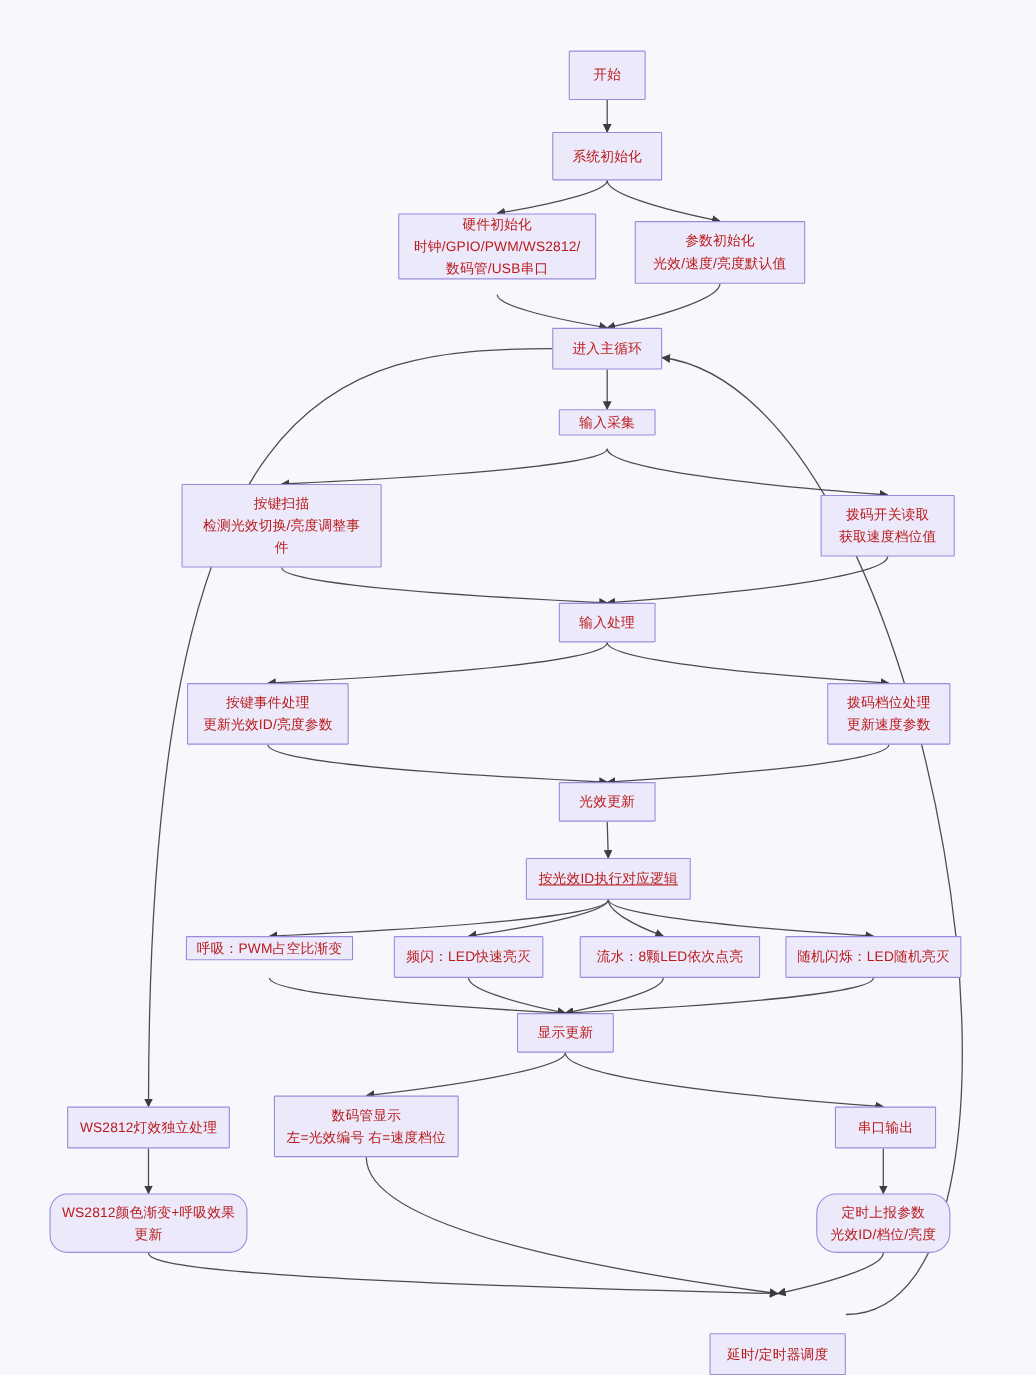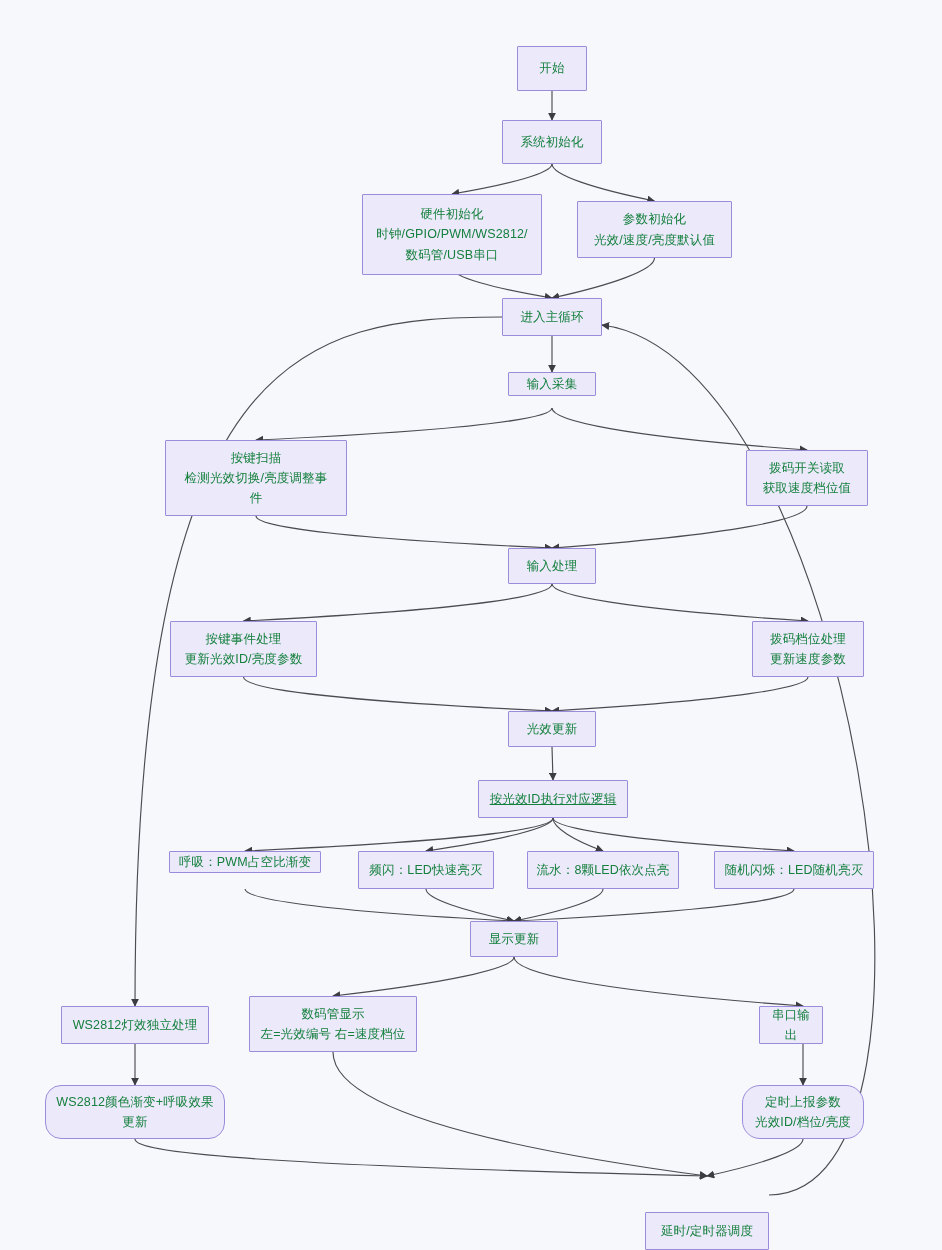--- a/index.html
+++ b/index.html
@@ -34,21 +34,21 @@
   .node {
     position: absolute;
     box-sizing: border-box;
     background: #ece9fb;
     border: 1px solid #9a8cdb;
     border-radius: 1px;
     display: flex;
     align-items: center;
     justify-content: center;
     text-align: center;
-    color: #15803d;
+    color: #b91c1c;
     font-size: 12.5px;
     line-height: 1.62;
     letter-spacing: 0.15px;
     padding: 4px 7px;
     white-space: pre-line;
   }
 </style>
 </head>
 <body>
 
@@ -90,47 +90,47 @@
         <path d="M 803 1044 L 803 1085" class="edge-path" marker-end="url(#arrow)"></path>
         <path d="M 135 1139 C 135 1150.1, 205 1163.975, 707 1176" class="edge-path" marker-end="url(#arrow)"></path>
         <path d="M 333 1052 C 333 1089.2, 403 1135.7, 707 1176" class="edge-path" marker-end="url(#arrow)"></path>
         <path d="M 803 1139 C 803 1150.1, 762.68 1163.975, 707 1176" class="edge-path" marker-end="url(#arrow)"></path>
         <path d="M 769 1195 C 979 1195, 852 357, 602 325" class="edge-path" marker-end="url(#arrow)"></path>
       </g>
   </svg>
   <div id="nodes-layer">
       <div class="node" style="left: 517px; top: 46px; width: 70px; height: 45px;">开始</div>
       <div class="node" style="left: 502px; top: 120px; width: 100px; height: 44px;">系统初始化</div>
-      <div class="node" style="left: 362px; top: 194px; width: 180px; height: 81px;">硬件初始化
+      <div class="node" style="left: 362px; top: 194px; width: 180px; height: 60px;">硬件初始化
 时钟/GPIO/PWM/WS2812/
 数码管/USB串口</div>
       <div class="node" style="left: 577px; top: 201px; width: 155px; height: 57px;">参数初始化
 光效/速度/亮度默认值</div>
       <div class="node" style="left: 502px; top: 298px; width: 100px; height: 38px;">进入主循环</div>
       <div class="node" style="left: 508px; top: 372px; width: 88px; height: 24px; font-family: Liberation Serif, serif;">输入采集</div>
       <div class="node" style="left: 165px; top: 440px; width: 182px; height: 76px;">按键扫描
 检测光效切换/亮度调整事
 件</div>
       <div class="node" style="left: 746px; top: 450px; width: 122px; height: 56px;">拨码开关读取
 获取速度档位值</div>
       <div class="node" style="left: 508px; top: 548px; width: 88px; height: 36px;">输入处理</div>
       <div class="node" style="left: 170px; top: 621px; width: 147px; height: 56px;">按键事件处理
 更新光效ID/亮度参数</div>
       <div class="node" style="left: 752px; top: 621px; width: 112px; height: 56px;">拨码档位处理
 更新速度参数</div>
       <div class="node" style="left: 508px; top: 711px; width: 88px; height: 36px;">光效更新</div>
       <div class="node" style="left: 478px; top: 780px; width: 150px; height: 38px; text-decoration: underline;">按光效ID执行对应逻辑</div>
       <div class="node" style="left: 169px; top: 851px; width: 152px; height: 22px;">呼吸：PWM占空比渐变</div>
       <div class="node" style="left: 358px; top: 851px; width: 136px; height: 38px;">频闪：LED快速亮灭</div>
-      <div class="node" style="left: 527px; top: 851px; width: 152px; height: 38px;">流水：8颗LED依次点亮</div>
+      <div class="node" style="left: 527px; top: 851px; width: 164px; height: 38px;">流水：8颗LED依次点亮</div>
       <div class="node" style="left: 714px; top: 851px; width: 160px; height: 38px;">随机闪烁：LED随机亮灭</div>
       <div class="node" style="left: 470px; top: 921px; width: 88px; height: 36px;">显示更新</div>
       <div class="node" style="left: 61px; top: 1006px; width: 148px; height: 38px;">WS2812灯效独立处理</div>
       <div class="node" style="left: 249px; top: 996px; width: 168px; height: 56px;">数码管显示
 左=光效编号 右=速度档位</div>
-      <div class="node" style="left: 759px; top: 1006px; width: 64px; height: 38px; text-align: center;">串口输出</div>
+      <div class="node" style="left: 759px; top: 1006px; width: 92px; height: 38px; text-align: center;">串口输出</div>
       <div class="node" style="left: 45px; top: 1085px; width: 180px; height: 54px; border-radius: 16px;">WS2812颜色渐变+呼吸效果
 更新</div>
       <div class="node" style="left: 742px; top: 1085px; width: 122px; height: 54px; border-radius: 18px;">定时上报参数
 光效ID/档位/亮度</div>
       <div class="node" style="left: 645px; top: 1212px; width: 124px; height: 38px;">延时/定时器调度</div>
     </div>
 </div>
 
 </body></html>

